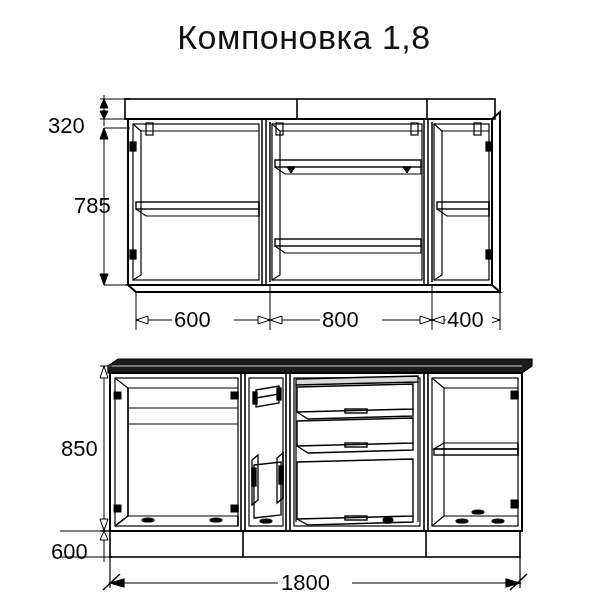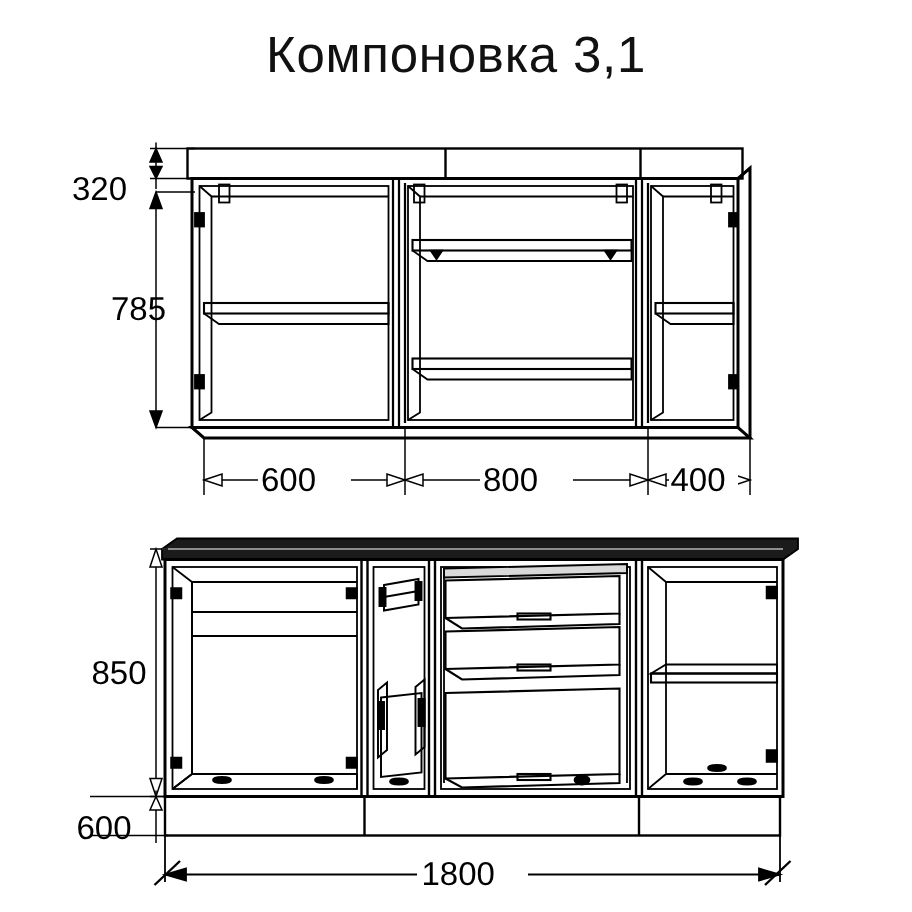--- a/index.html
+++ b/index.html
@@ -15,21 +15,21 @@
     white-space:nowrap;
   }
   svg#drawing{position:absolute;left:0;top:0;width:608px;height:608px;}
   .dimtext{font-family:"Liberation Sans","DejaVu Sans",sans-serif;font-size:22px;fill:#000;}
 </style>
 </head>
 <body>
 
 <div id="stage">
 
-  <div id="title">Компоновка 3,1</div>
+  <div id="title">Компоновка 1,8</div>
 
   <svg id="drawing" viewBox="0 0 608 608">
 
     <g>
 
       <g fill="none" stroke="#000" stroke-width="1.6">
         <rect x="125" y="99" width="370" height="20"></rect>
         <line x1="297" y1="99" x2="297" y2="119"></line>
         <line x1="427" y1="99" x2="427" y2="119"></line>
       </g>

